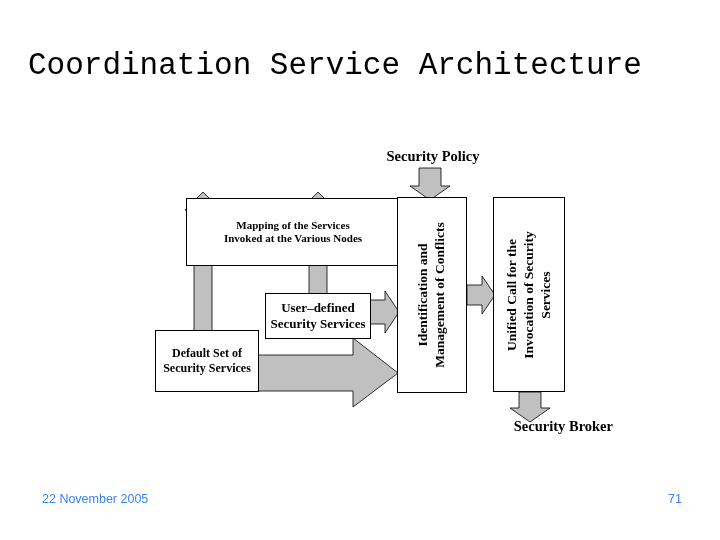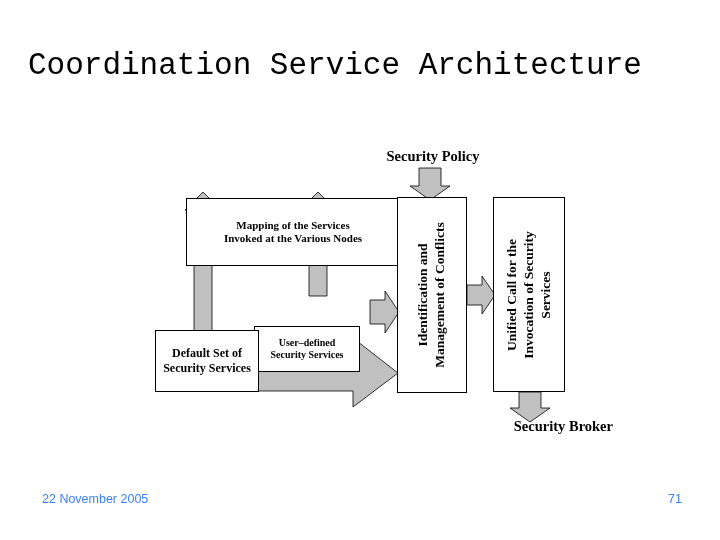--- a/index.html
+++ b/index.html
@@ -63,23 +63,22 @@
   .dbox .lines {
     line-height: 1.22;
   }
 
   #box-mapping {
     left: 158px; top: 68px; width: 214px; height: 68px;
     font-size: 11px;
     margin-left: 28px;
   }
   #box-userdef {
-    left: 254px; top: 163px; width: 106px; height: 46px;
-    font-size: 10px;
-    margin-top: 33px;
+    left: 265px; top: 163px; width: 106px; height: 46px;
+    font-size: 13px;
   }
   #box-default {
     left: 155px; top: 200px; width: 104px; height: 62px;
     font-size: 12px;
   }
 
   
   .vbox {
     position: absolute;
     box-sizing: border-box;

